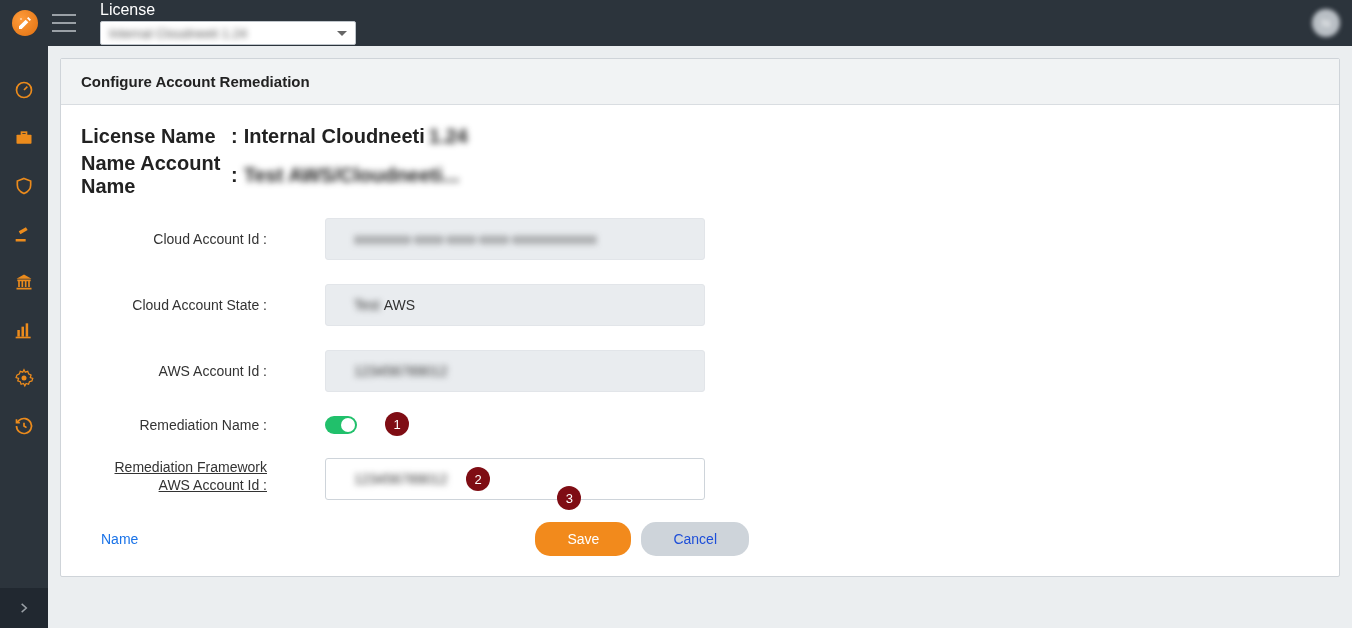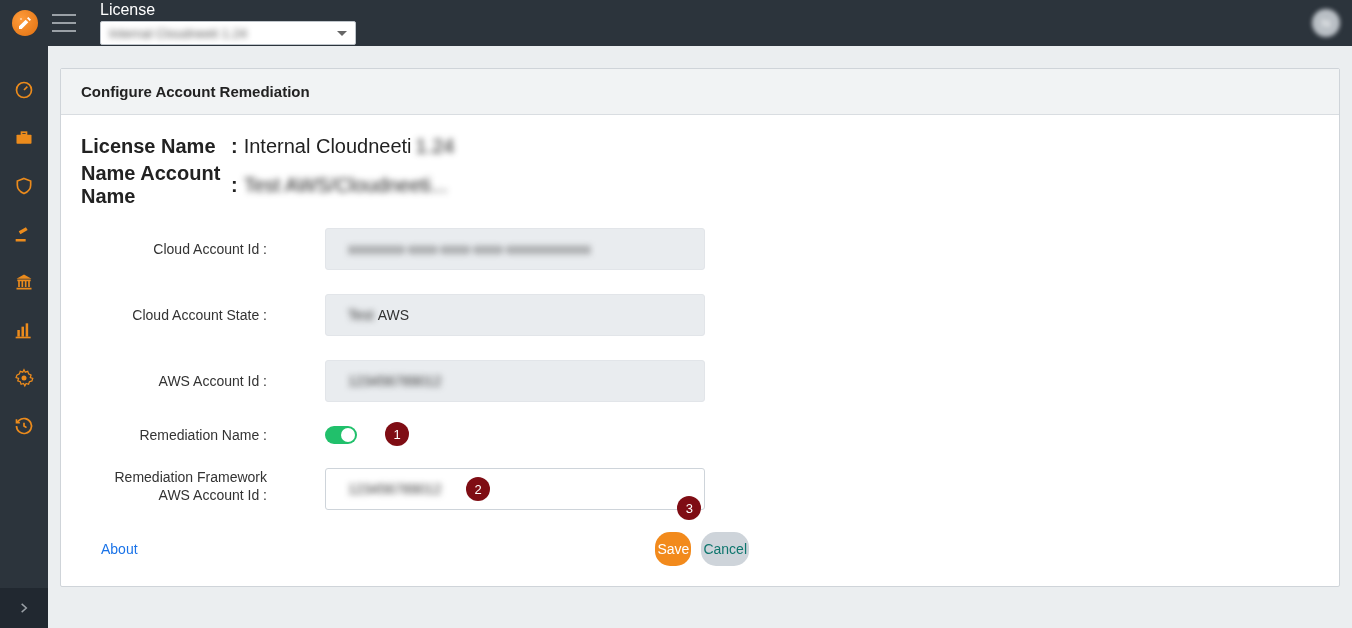--- a/index.html
+++ b/index.html
@@ -101,21 +101,20 @@
   .page-wrap {
     position:absolute; left:48px; top:46px; right:0; bottom:0;
     overflow:auto;
     padding: 12px;
     background:#ebeef0;
   }
   .panel {
     background:#fff;
     border:1px solid #cfd4d9;
     border-radius:2px;
-    margin-top:10px;
   }
   .panel-header {
     padding: 14px 20px;
     border-bottom:1px solid #d9dde1;
     background:#f1f3f4;
     font-weight:700;
     font-size:15px;
   }
   .panel-body {
     padding: 20px;
@@ -128,51 +127,52 @@
   }
   .meta-label {
     width: 150px;
     font-weight:700;
   }
   .meta-colon {
     font-weight:700;
     margin-right:6px;
   }
   .meta-value {
-    font-weight:400;
+    font-weight:700;
   }
   .meta-value.blurpart { display:flex; gap:4px; align-items:center; }
   .blur { filter: blur(3px); }
   .form-row {
     display:flex;
     align-items:center;
     margin-top:24px;
     gap:44px;
   }
   .form-label {
     width: 200px;
     text-align:right;
     padding-right: 14px;
     color:#333;
     font-size:14px;
   }
   .form-label.two-line {
     line-height: 1.3;
+    text-decoration: underline;
   }
   .form-field {
     position:relative;
   }
   .field-box {
     width: 380px;
     height: 42px;
     background:#e9ecef;
     border:1px solid #e2e5e9;
     border-radius:3px;
     display:flex;align-items:center;
-    padding:0 22px;
+    padding:0 28px;
     font-size:14px;
     color:#333;
   }
   .field-box.white {
     background:#fff;
     border:1px solid #ced4da;
   }
   .toggle {
     width: 32px; height: 18px;
     border-radius: 10px;
@@ -205,29 +205,29 @@
   }
   .about-link {
     color:#1a73e8;
     font-size:14px;
     cursor:pointer;
     text-decoration:none;
     margin-left: 20px;
   }
   .btn {
     height:34px;
-    padding:0 2px;
+    padding:0 32px;
     border:none;
     border-radius:15px;
     font-size:14px;
     cursor:pointer;
     margin-right:10px;
   }
   .btn-primary { background:#f28a1c; color:#fff; }
-  .btn-secondary { background:#ced4da; color:#0f766e; }
+  .btn-secondary { background:#ced4da; color:#1d4ed8; }
   .annot-3 {
     position:absolute;
     top:-36px;
     left:22px;
   }
 </style>
 </head>
 <body>
 
 <div class="topbar">
@@ -370,21 +370,21 @@
         <div class="form-label two-line">Remediation Framework AWS Account Id :</div>
         <div class="form-field" style="position:relative;">
           <div class="field-box white" style="position:relative;">
             <span class="blur">123456789012</span>
             <div class="annotation" style="left:140px;top:8px;">2</div>
           </div>
         </div>
       </div>
 
       <div class="footer-row" style="position:relative;">
-        <a class="about-link">About</a>
+        <a class="about-link">Name</a>
         <div style="margin-left:auto;display:flex;align-items:center;margin-right:560px;position:relative;">
           <div class="annotation annot-3">3</div>
           <button class="btn btn-primary">Save</button>
           <button class="btn btn-secondary">Cancel</button>
         </div>
       </div>
 
     </div>
   </div>
 </div>

